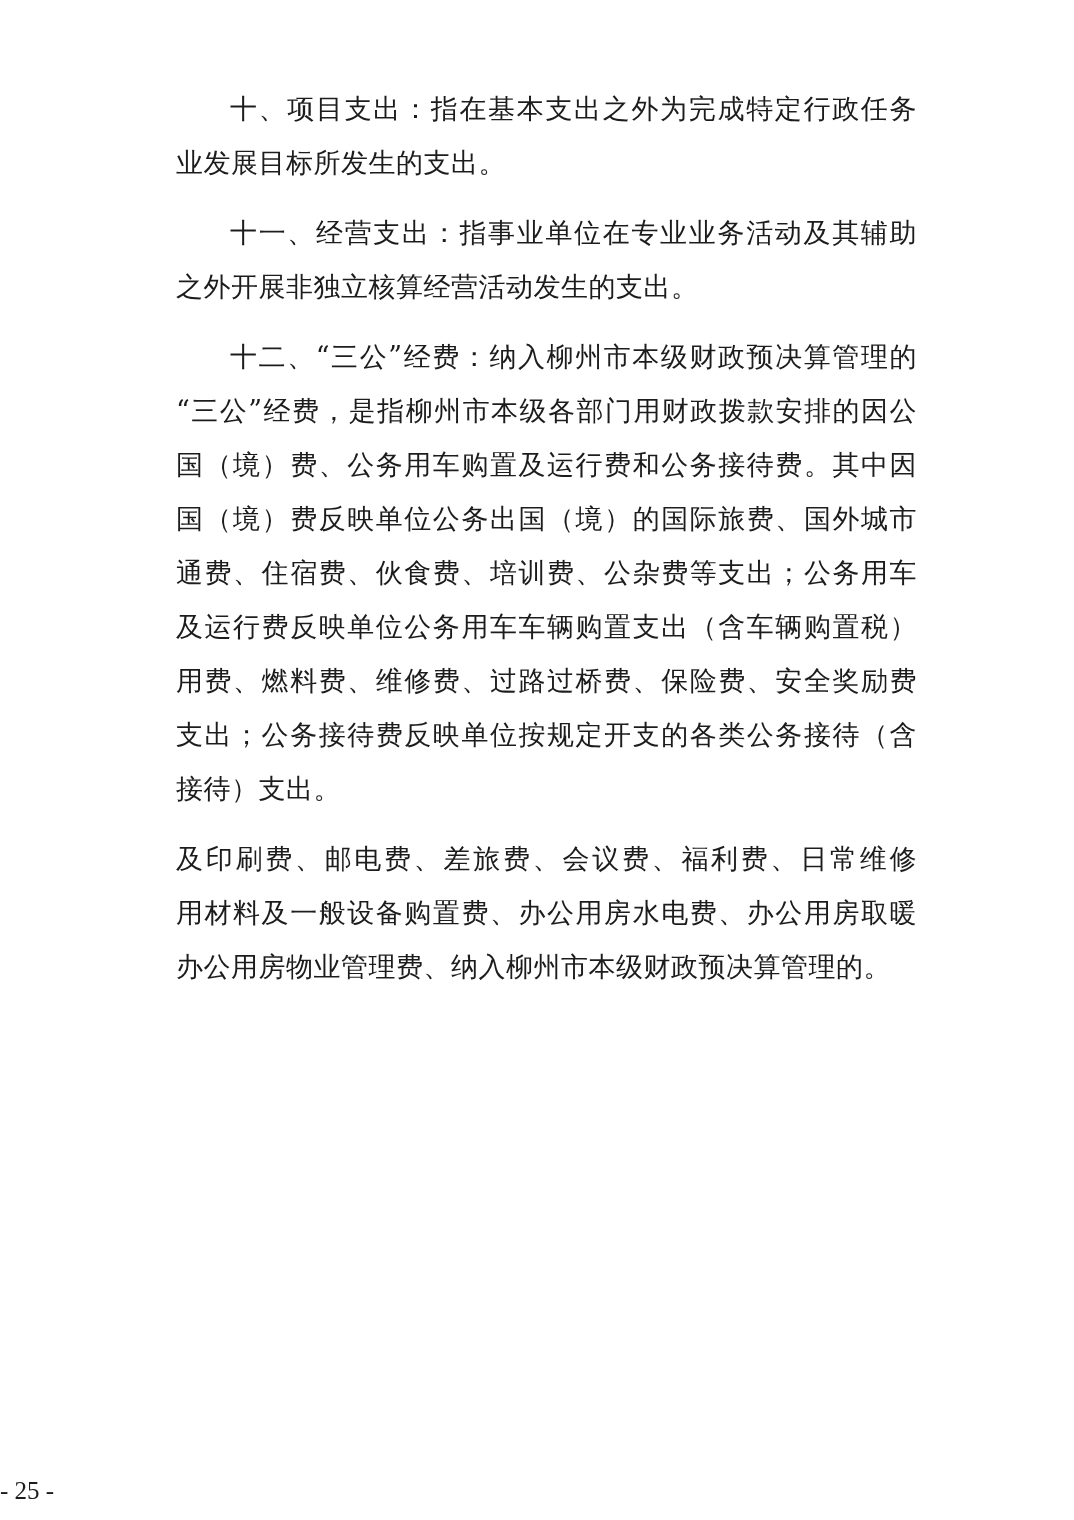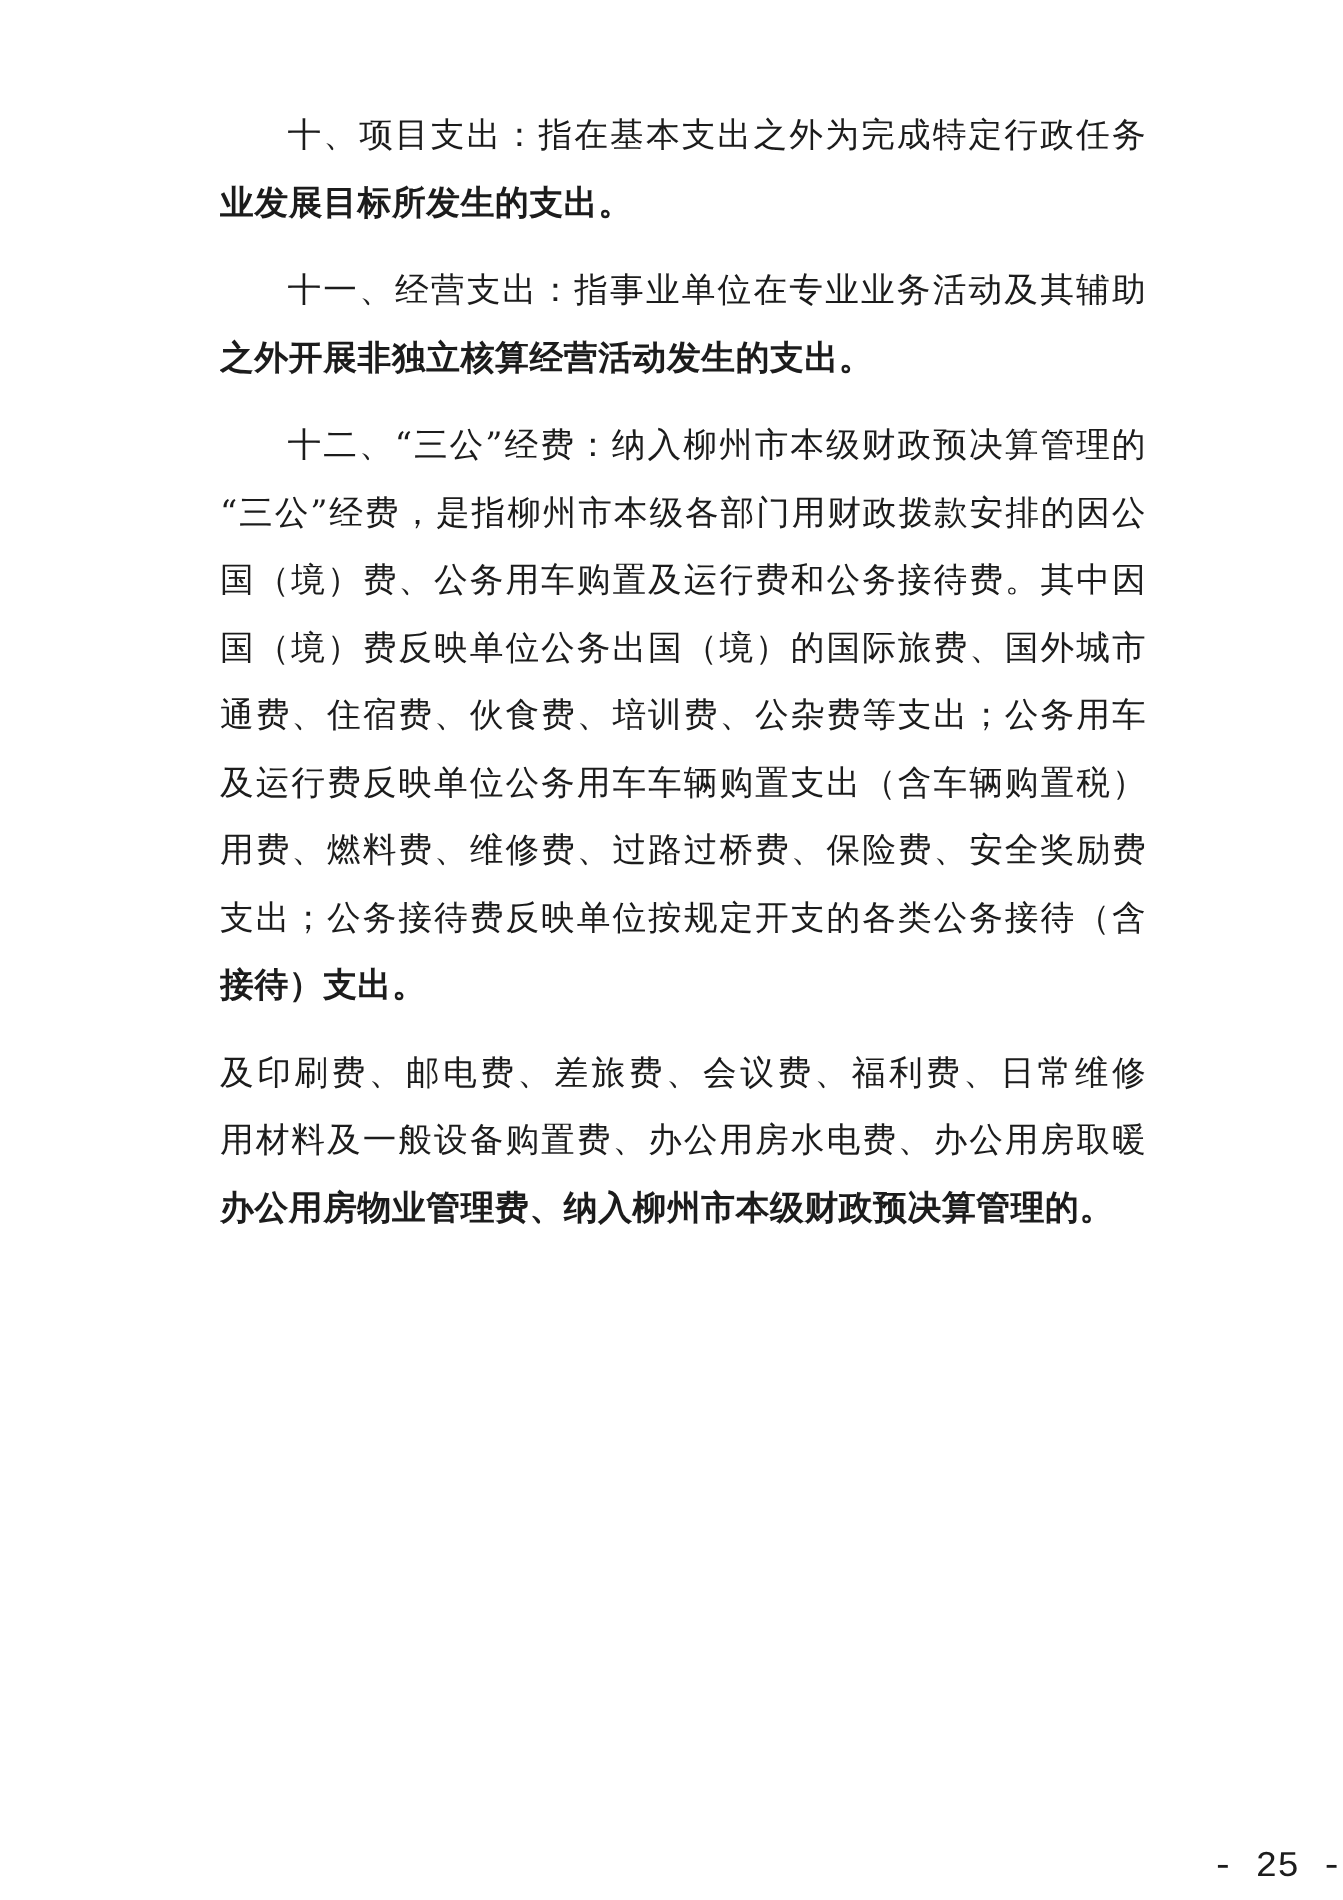--- a/index.html
+++ b/index.html
@@ -33,30 +33,29 @@
     letter-spacing: 0.5px;
     text-align: justify;
     text-align-last: justify;
     overflow: hidden;
   }
   .line.first {
     text-indent: 54px;
   }
   .line.lastline {
     text-align-last: left;
-    font-weight: bold;
   }
   .page-number {
     position: absolute;
     left: 0;
     top: 1477px;
     width: 100%;
-    text-align: right;
-    font-family: Liberation Mono, monospace;
-    font-size: 29px;
+    text-align: left;
+    font-family: Liberation Serif, serif;
+    font-size: 25px;
     color: #1c1c1c;
   }
 </style>
 </head>
 <body>
 
 <div class="page">
   <div class="content" id="document-body">
       <div class="para">
         <div class="line first">十、项目支出：指在基本支出之外为完成特定行政任务和事</div>

